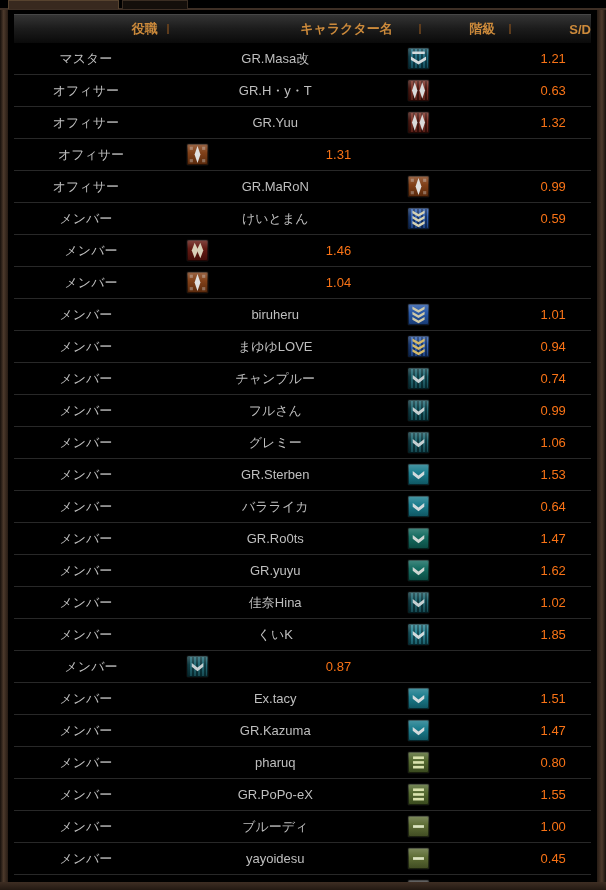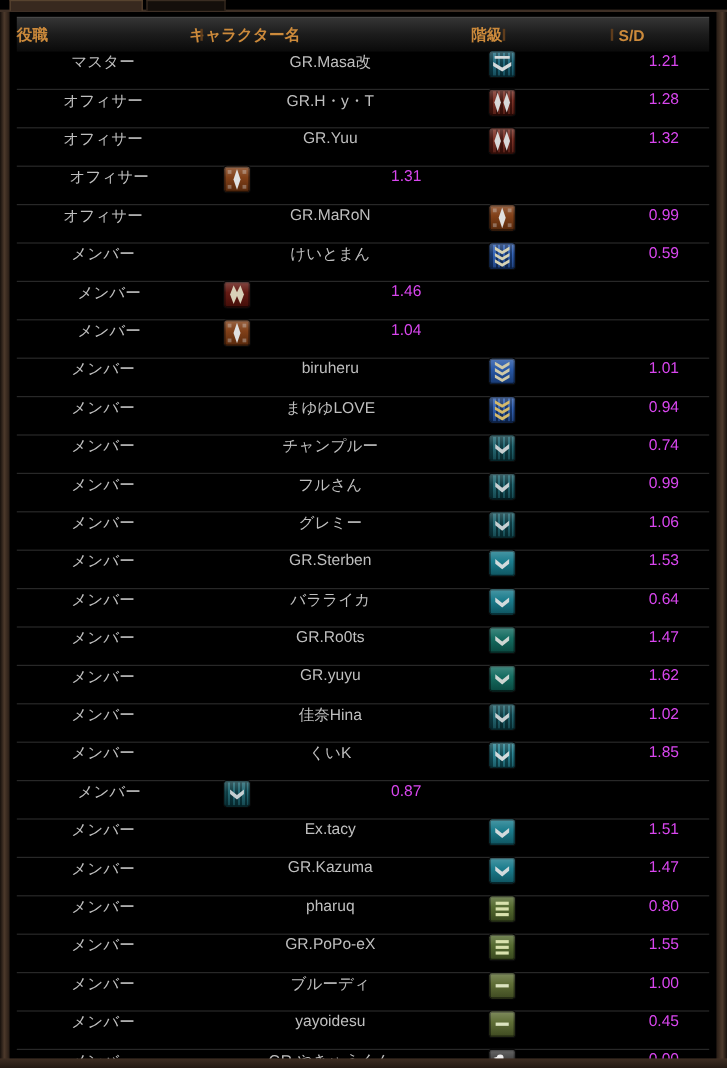--- a/index.html
+++ b/index.html
@@ -18,28 +18,28 @@
     background:linear-gradient(90deg,#16100c,#4c392b 45%,#271c15);}
   .frame.right{right:0;top:10px;bottom:0;width:9px;
     background:linear-gradient(90deg,#271c15,#4c392b 55%,#16100c);}
   .frame.bottom{left:0;right:0;bottom:0;height:8px;
     background:linear-gradient(180deg,#3e2e23,#241a13);}
   
   .content{position:absolute;top:12px;left:8px;right:9px;bottom:8px;background:#000;padding:2px 6px 0 6px;}
   .thead{position:relative;display:flex;align-items:center;height:28px;
     background:linear-gradient(180deg,#343434 0%,#1c1c1c 48%,#0a0a0a 100%);
     border-top:1px solid #474747;color:#cc8a3b;font-size:13px;font-weight:bold;}
-  .th{text-align:left;}
+  .th{text-align:right;}
   .sep{position:absolute;top:9px;width:2px;height:10px;background:#5e3c1c;}
   .sep.s1{left:153px;} .sep.s2{left:405px;} .sep.s3{left:495px;}
   .col-role{width:154px;} .col-name{width:252px;} .col-rank{width:110px;} .col-sd{width:81px;padding-left:20px;}
-  .row{display:flex;align-items:flex-start;height:31px;border-bottom:1px solid #282828;
+  .row{display:flex;align-items:center;height:31px;border-bottom:1px solid #282828;
     color:#bfbfbf;font-size:13px;}
   .cell{text-align:center;}
-  .cell.sd{color:#d946ef;}
+  .cell.sd{color:#f97316;}
   .cell.rank{display:flex;justify-content:center;align-items:center;}
   .icon{position:relative;display:inline-block;width:21px;height:21px;border-radius:2px;
     transform:translateX(-26px);
     box-shadow:inset 0 0 0 1px rgba(0,0,0,0.55), 0 0 0 1px #0a0a0a;}
   .icon i{display:block;position:absolute;}
   .icon .stripes{inset:1px;background:repeating-linear-gradient(90deg,rgba(0,0,0,0.40) 0 2px,rgba(255,255,255,0.07) 2px 4px);}
   .icon .shade{inset:0;border-radius:2px;
     background:linear-gradient(180deg,rgba(255,255,255,0.22),rgba(255,255,255,0.03) 42%,rgba(0,0,0,0.30));}
   .icon svg{position:absolute;inset:0;width:100%;height:100%;}
 </style>
@@ -88,21 +88,21 @@
     <div class="cell rank col-rank">
             <span class="icon" style="background: rgb(112, 28, 16);">
               <i class="stripes"></i>
               <i class="shade"></i>
               <svg viewBox="0 0 20 20" fill="#d9d9d9">
                 <path d="M6.4 2.2 L9 10 L6.4 17.8 L3.8 10 Z"></path>
                 <path d="M13.6 2.2 L16.2 10 L13.6 17.8 L11 10 Z"></path>
               </svg>
             </span>
           </div>
-    <div class="cell sd col-sd">1.28</div>
+    <div class="cell sd col-sd">0.63</div>
   </div>
 
   <div class="row">
     <div class="cell col-role">オフィサー</div>
     <div class="cell col-name">GR.Yuu</div>
     <div class="cell rank col-rank">
             <span class="icon" style="background: rgb(112, 28, 16);">
               <i class="stripes"></i>
               <i class="shade"></i>
               <svg viewBox="0 0 20 20" fill="#d9d9d9">

